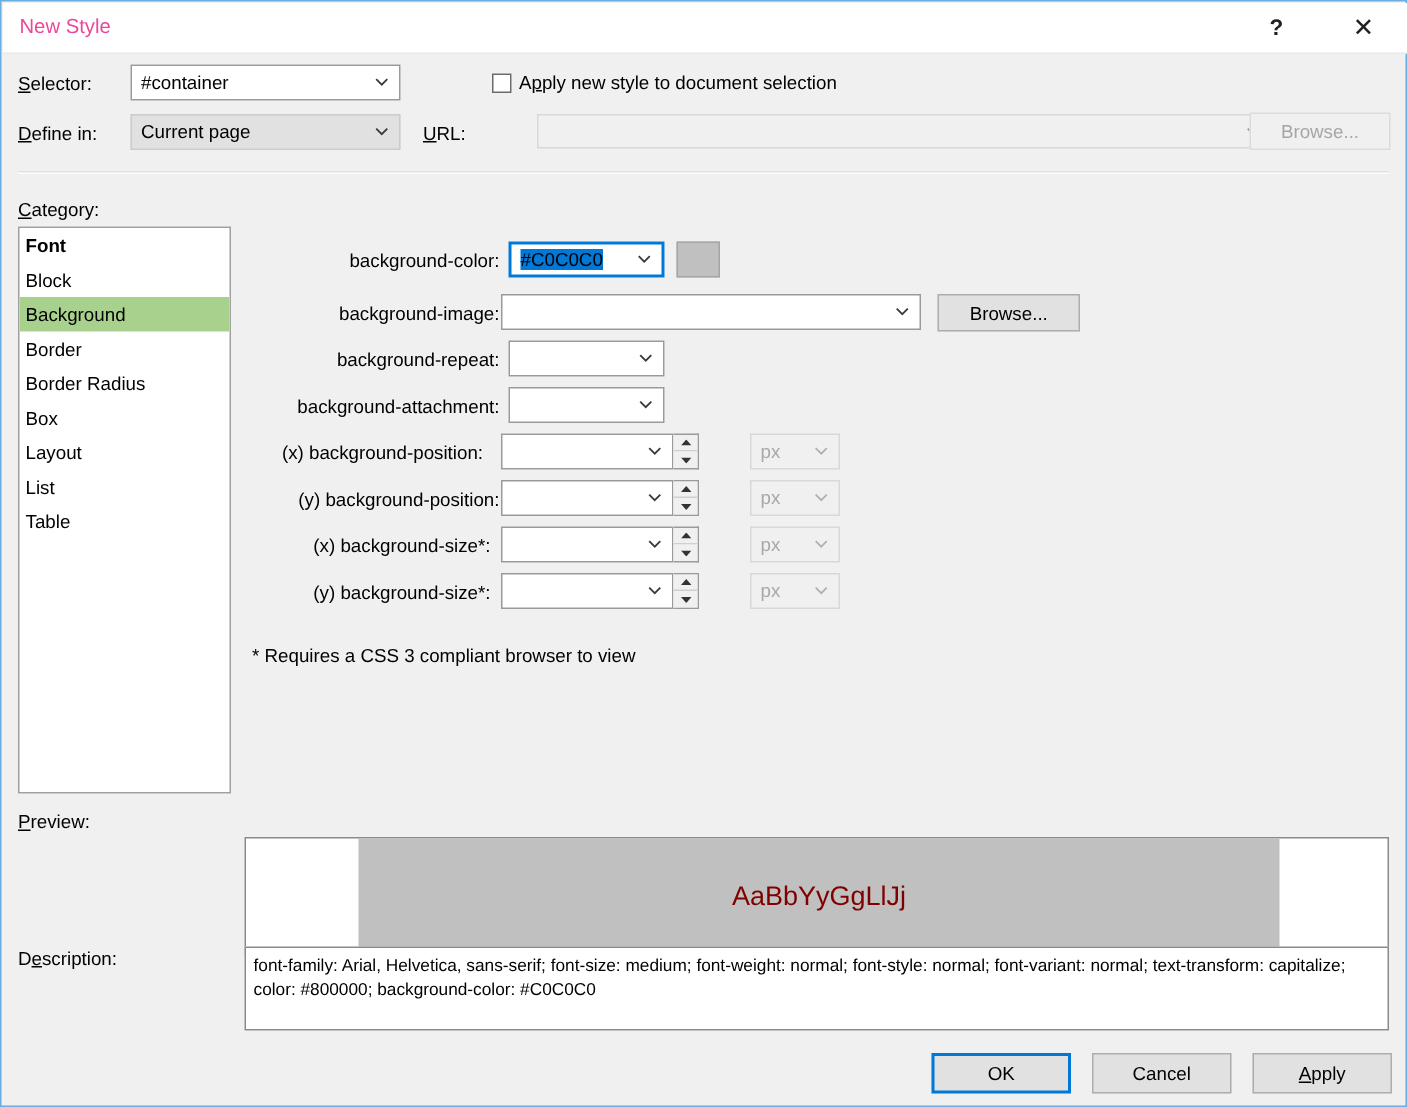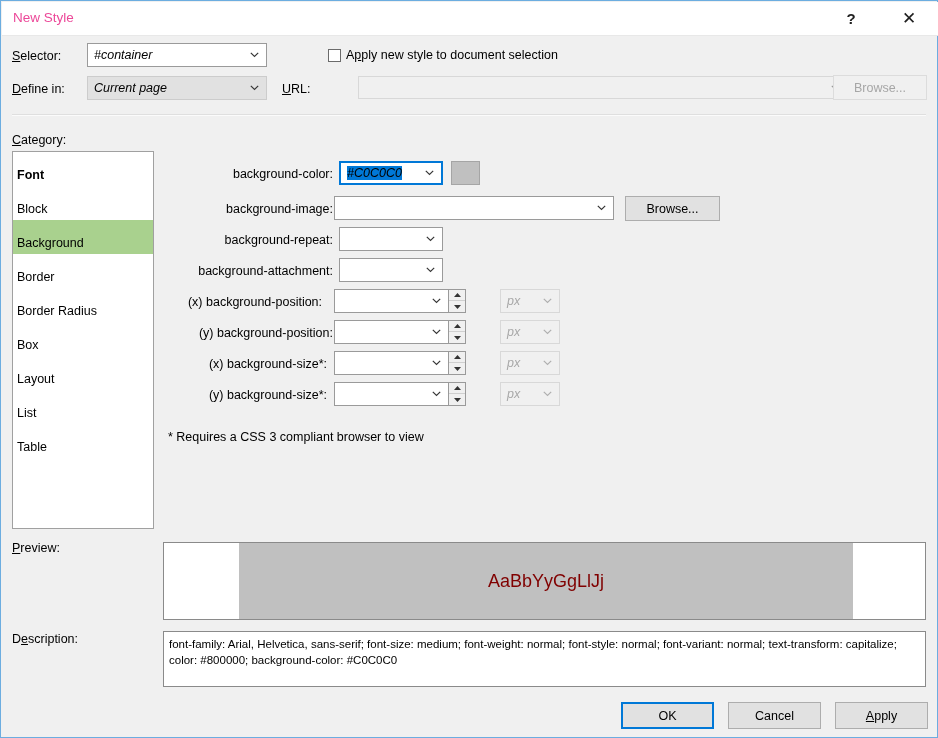--- a/index.html
+++ b/index.html
@@ -64,21 +64,20 @@
     border: 1px solid #9a9a9a;
     font-family: "Liberation Sans", sans-serif;
     font-size: 12.5px;
     color: #000;
   }
   .combo-flat { background: #e1e1e1; border: 1px solid #cccccc; }
   .combo .cval, .combo-flat .cval {
     position: absolute; left: 6px; top: 50%;
     transform: translateY(-50%);
     white-space: nowrap;
-    font-style: italic;
   }
   .arrow {
     position: absolute; right: 7px; top: 50%;
     transform: translateY(-50%);
     width: 9px; height: 9px;
   }
   .arrow svg { display: block; }
   .combo.focus {
     border: 2px solid #0078d7;
   }
@@ -139,21 +138,21 @@
 
   
   .listbox {
     position: absolute;
     box-sizing: border-box;
     background: #ffffff;
     border: 1px solid #a0a0a0;
     overflow: hidden;
   }
   .li {
-    padding: 15px 4px 2px 4px;
+    padding: 4px 4px 2px 4px;
     font-size: 12.5px;
     line-height: 17px;
     white-space: nowrap;
     color: #000;
   }
   .li.bold { font-weight: bold; }
   .li.selected { background: #a9d18e; }
 
   
   .spin {
@@ -172,20 +171,21 @@
   }
   .spin .half.top { border-bottom: 1px solid #cfcfcf; }
 
   
   .preview-box {
     position: absolute;
     box-sizing: border-box;
     background: #ffffff;
     border: 1px solid #8a8a8a;
     overflow: hidden;
+    margin-top: 16px;
   }
   .preview-swatch {
     position: absolute;
     background: #C0C0C0;
     display: flex; align-items: center; justify-content: center;
   }
   .preview-text {
     font-size: 18px;
     color: #800000;
     white-space: nowrap;

